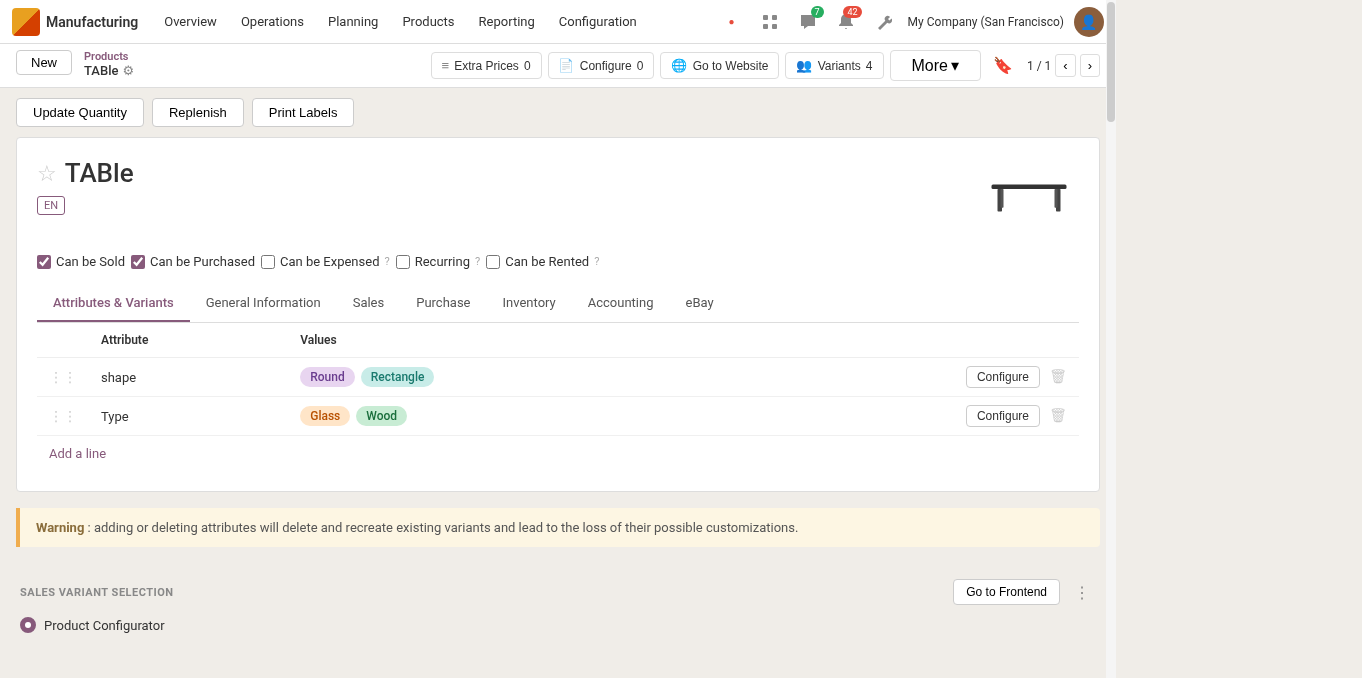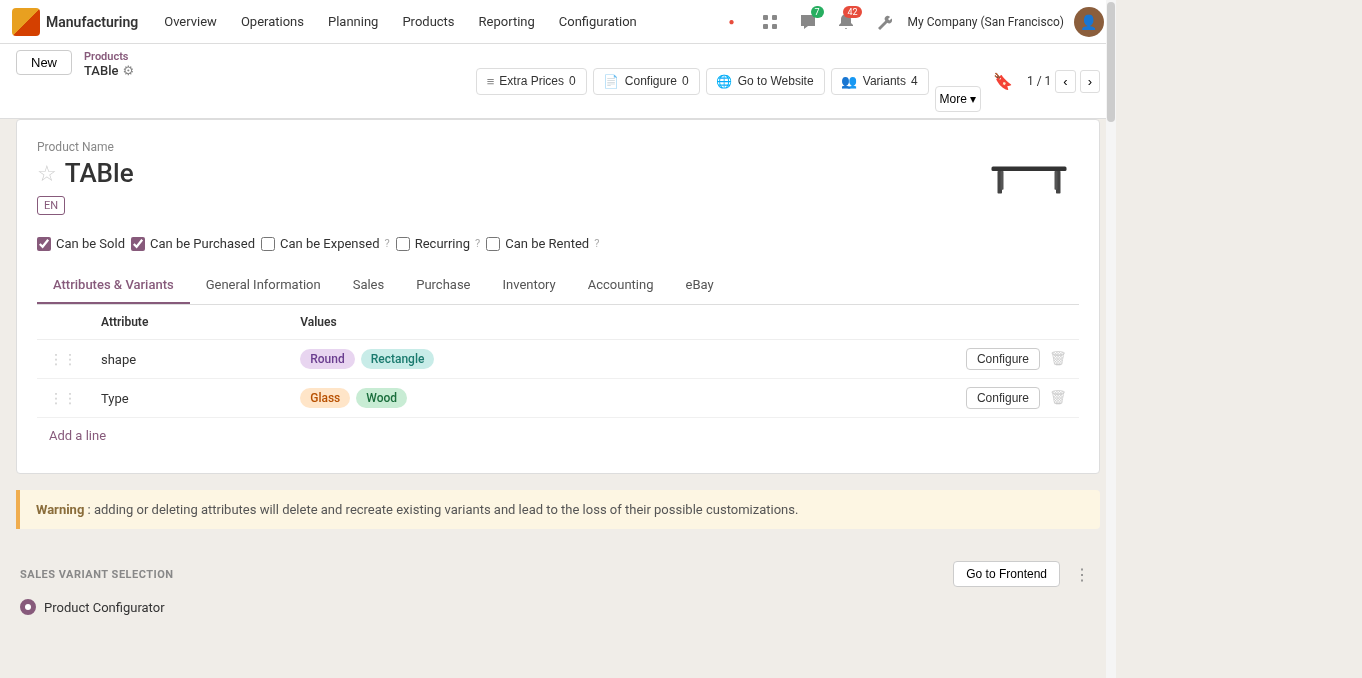--- a/index.html
+++ b/index.html
@@ -30,21 +30,21 @@
     .breadcrumb-path { display: flex; flex-direction: column; }
     .breadcrumb-parent { font-size: 11px; color: #875a7b; font-weight: 600; cursor: pointer; }
     .breadcrumb-current { font-size: 13px; color: #333; font-weight: 500; }
     .gear-icon { color: #888; cursor: pointer; font-size: 13px; margin-left: 4px; }
     .toolbar-actions { display: flex; align-items: center; gap: 6px; margin-left: auto; }
     .action-btn {
       display: flex; align-items: center; gap: 5px; padding: 5px 10px;
       border: 1px solid #ddd; border-radius: 4px; background: #fff; cursor: pointer; font-size: 12px; color: #333;
     }
     .action-btn .icon { color: #888; font-size: 13px; }
-    .more-btn { display: flex; align-items: center; gap: 3px; padding: 5px 4px; border: 1px solid #ddd; border-radius: 4px; background: #fff; cursor: pointer; font-size: 12px; margin-top: 36px; }
+    .more-btn { display: flex; align-items: center; gap: 3px; padding: 5px 21px; border: 1px solid #ddd; border-radius: 4px; background: #fff; cursor: pointer; font-size: 16px; }
     .pager { display: flex; align-items: center; gap: 4px; margin-left: 8px; }
     .pager-info { font-size: 12px; }
     .pager-btn { border: 1px solid #ddd; background: #fff; padding: 3px 7px; cursor: pointer; border-radius: 3px; font-size: 13px; }
     .bookmark-icon { font-size: 16px; color: #888; cursor: pointer; margin-left: 6px; }
 
     
     .action-row {
       display: flex; gap: 8px; padding: 10px 16px; background: #f0ede8;
     }
     .action-row-btn { background: #fff; border: 1px solid #ccc; padding: 6px 16px; border-radius: 4px; cursor: pointer; font-size: 13px; }
@@ -194,26 +194,30 @@
       </button>
       <span class="bookmark-icon">🔖</span>
       <div class="pager">
         <span class="pager-info">1 / 1</span>
         <button class="pager-btn">‹</button>
         <button class="pager-btn">›</button>
       </div>
     </div>
   </div>
 
+  <div class="action-row">
+    <button class="action-row-btn">Update Quantity</button>
+    <button class="action-row-btn">Replenish</button>
+    <button class="action-row-btn">Print Labels</button>
+  </div>
 
   <div class="form-area">
     
     <div class="product-header">
       <div class="product-name-section">
-        <div class="product-label">Product Name</div>
         <div class="product-name-row">
           <span class="star-icon">☆</span>
           <span class="product-name">TABle</span>
         </div>
         <span class="lang-badge">EN</span>
       </div>
       <div class="product-image">
         <svg viewBox="0 0 120 80" xmlns="http://www.w3.org/2000/svg">
 
           <rect x="10" y="22" width="100" height="6" fill="#333" rx="2"></rect>

